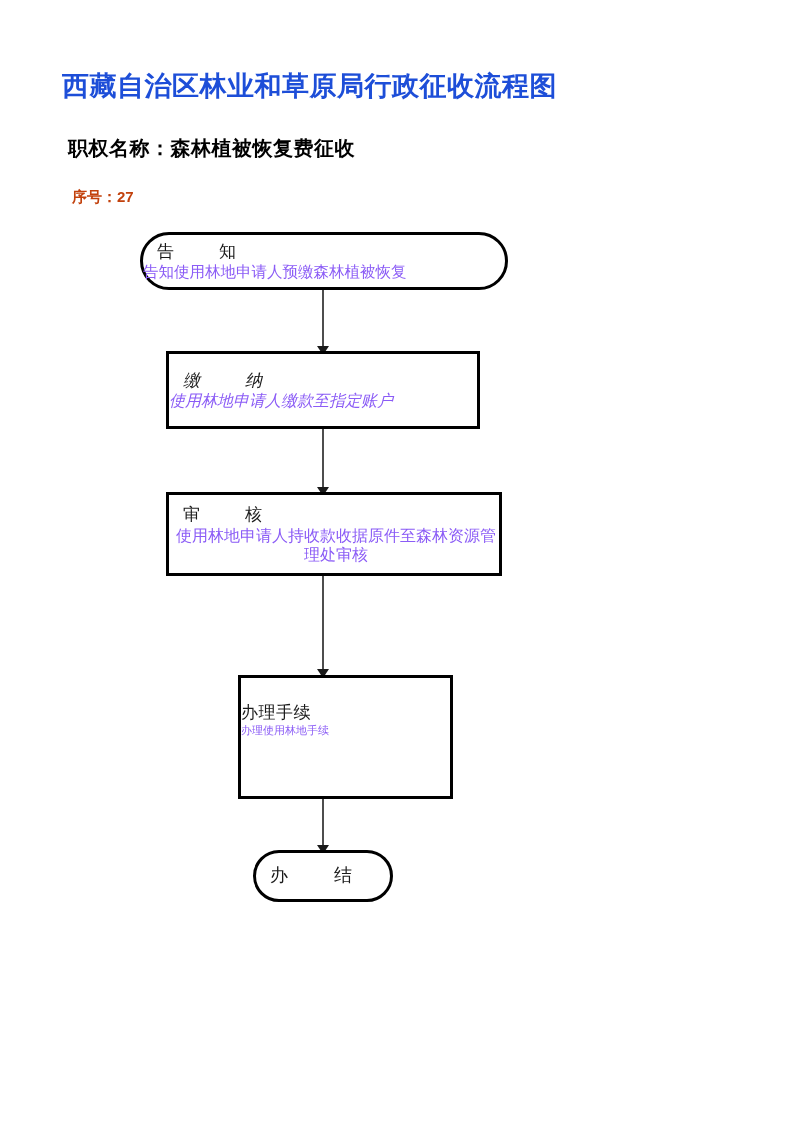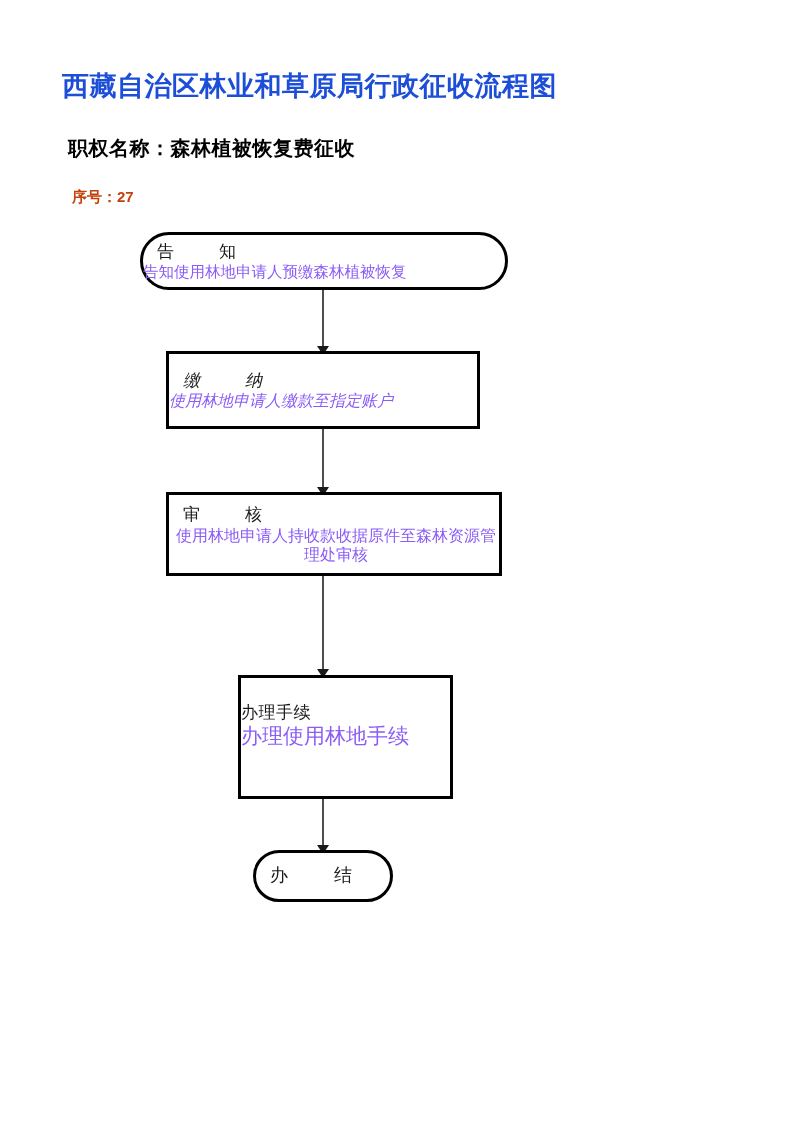--- a/index.html
+++ b/index.html
@@ -111,21 +111,21 @@
     margin-left: 6px;
   }
 
   #node-process {
     left: 215px; top: 675px; width: 215px; height: 124px;
     justify-content: flex-start;
     padding-top: 24px;
     margin-left: 23px;
   }
   #node-process .node-title { letter-spacing: 0.5px; }
-  #node-process .node-body { font-size: 21px; }
+  #node-process .node-body { font-size: 11px; }
 
   #node-done {
     left: 253px; top: 850px; width: 140px; height: 52px;
     justify-content: center;
   }
   #node-done .node-title { font-size: 18px; }
 
   
   .connector {
     position: absolute;

